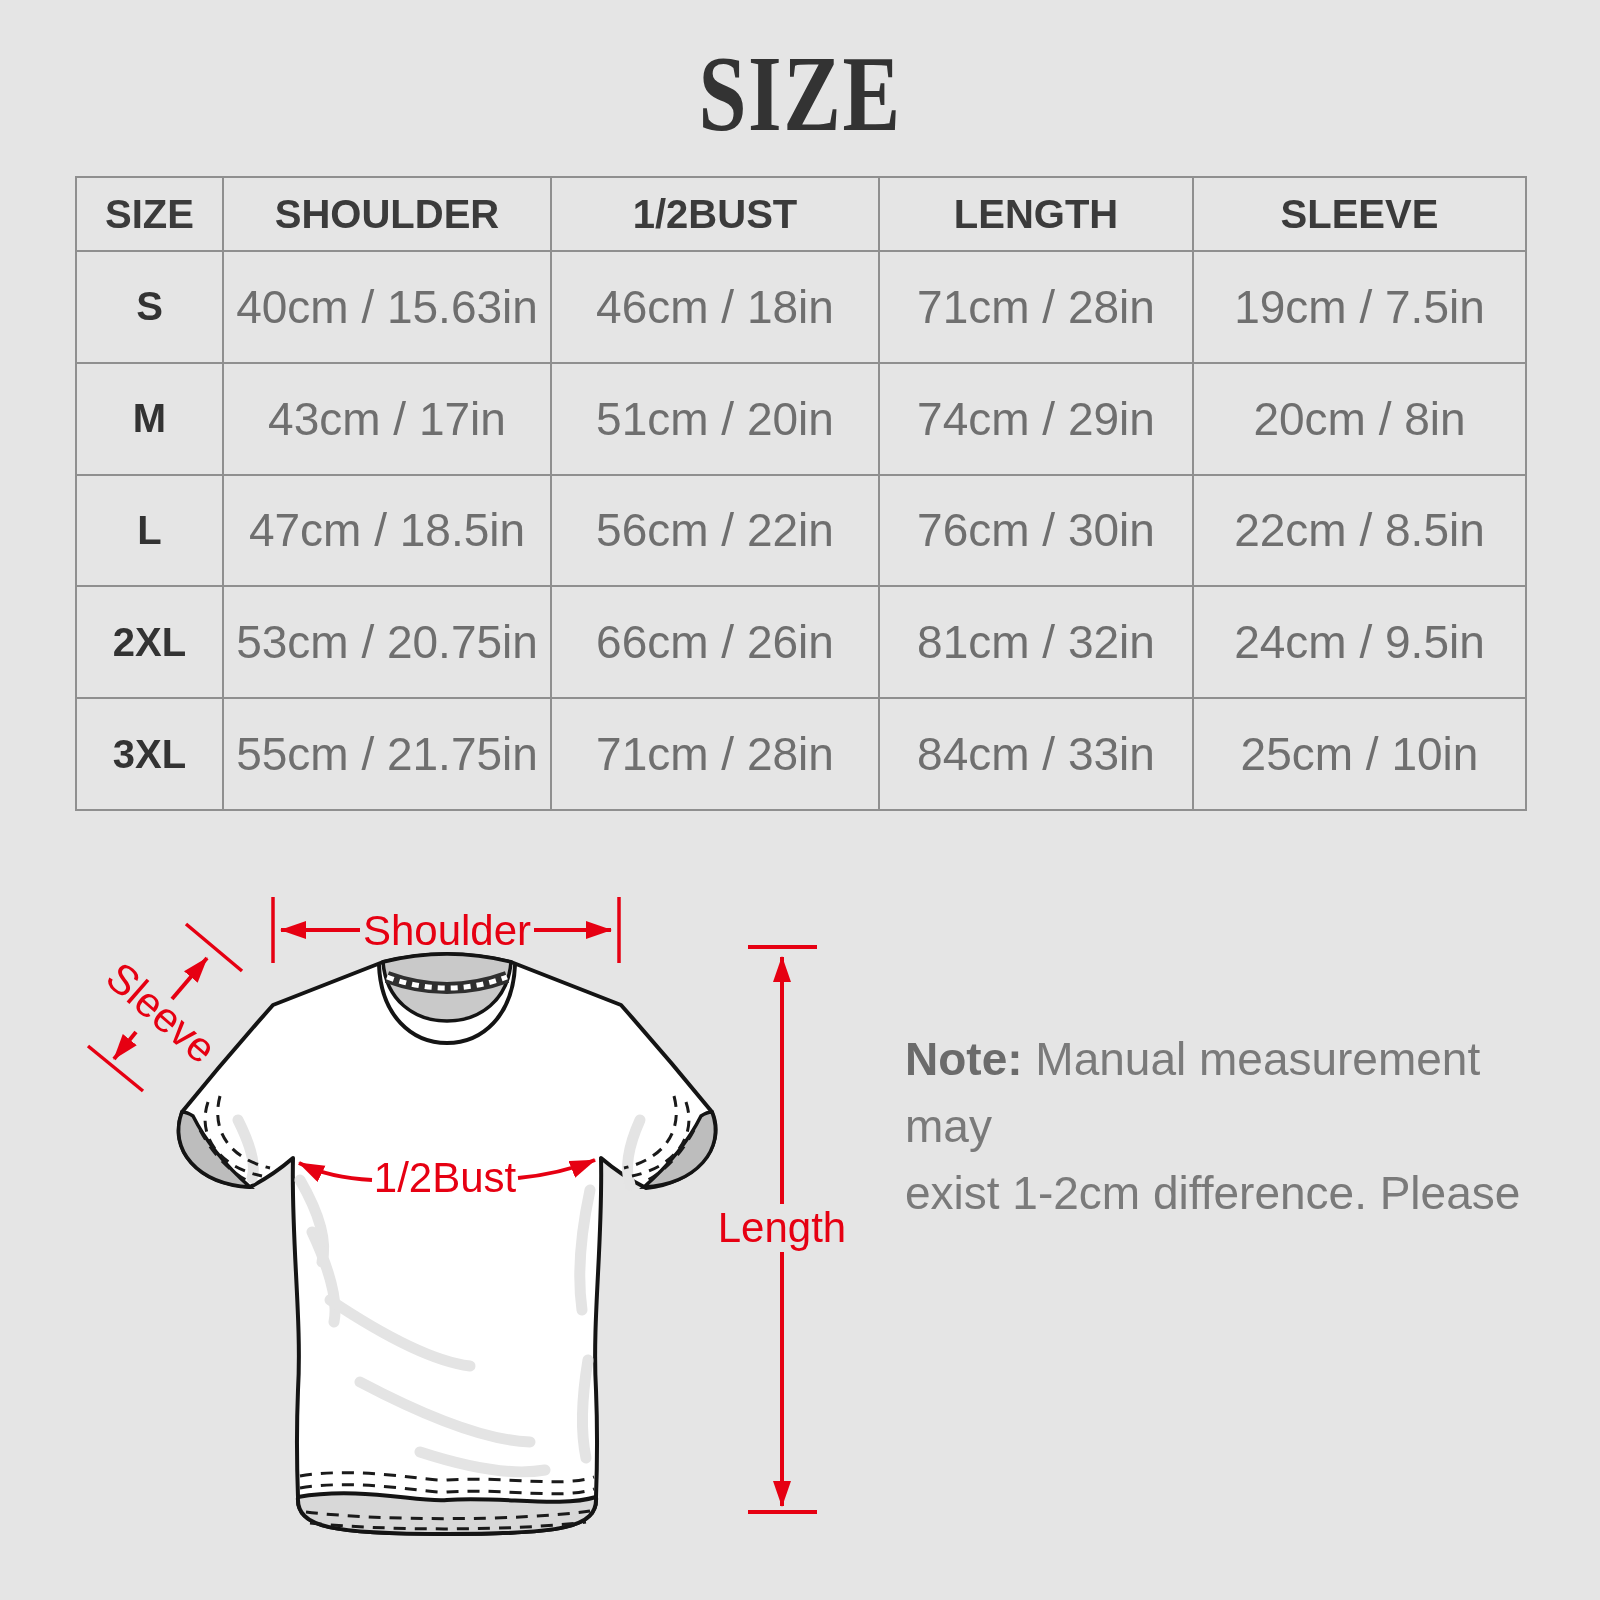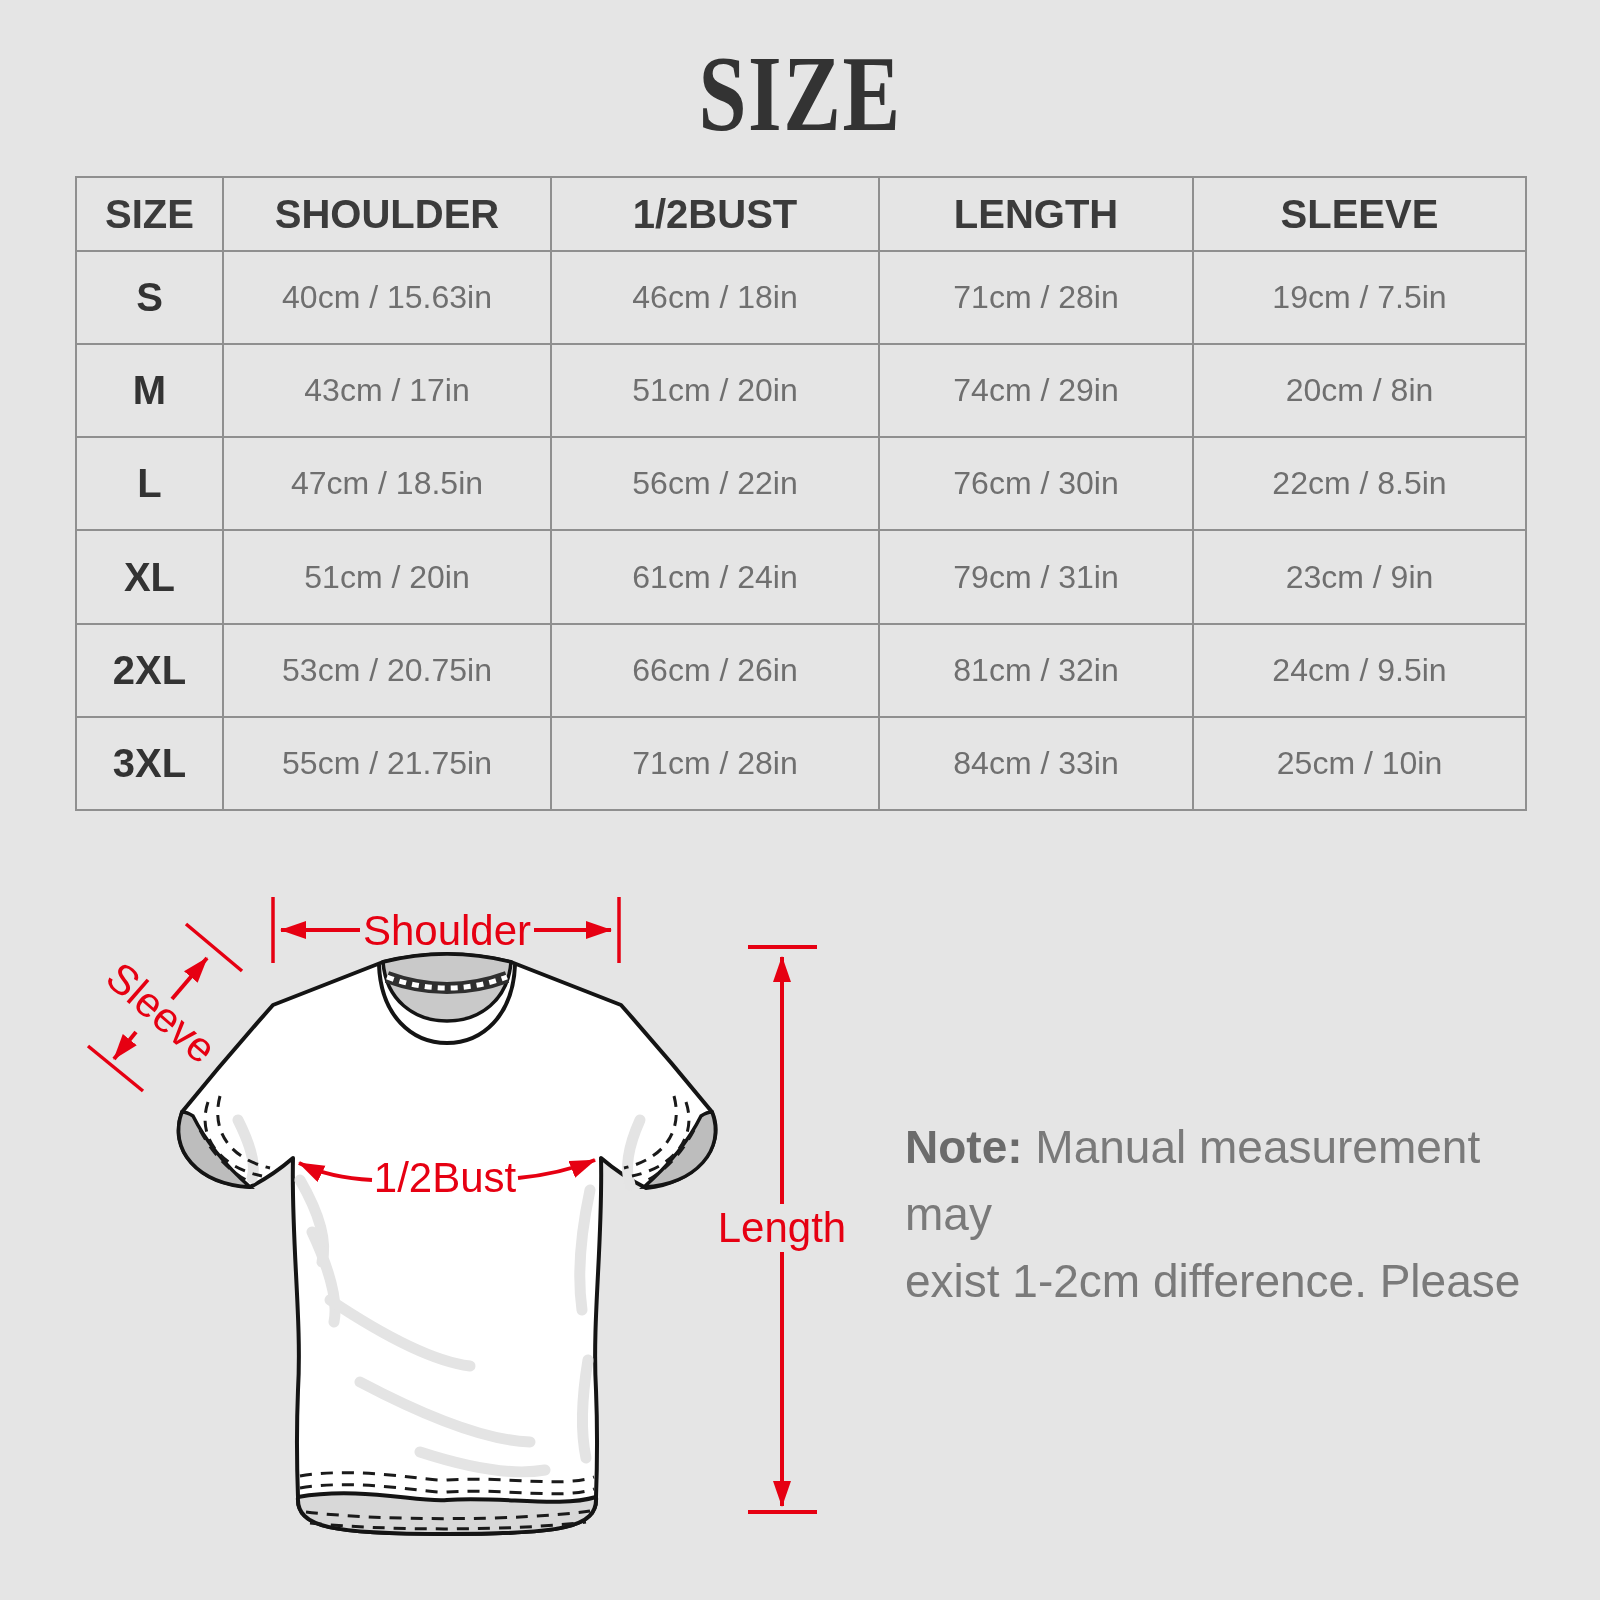--- a/index.html
+++ b/index.html
@@ -17,25 +17,25 @@
   }
   
   table.size-table{
     position:absolute;left:75px;top:176px;width:1450px;height:635px;
     border-collapse:collapse;table-layout:fixed;
   }
   .size-table td,.size-table th{
     border:2px solid #8f8f8f;text-align:center;vertical-align:middle;padding:0;
   }
   .size-table th{font-size:40px;font-weight:bold;color:#3b3b3b;height:72px;}
-  .size-table td{font-size:32px;color:#6f6f6f;height:70px;}
+  .size-table td{font-size:46px;color:#6f6f6f;height:70px;}
   .size-table td.size-col{font-weight:bold;color:#333333;font-size:40px;}
   
   .note{
-    position:absolute;left:905px;top:1114px;width:640px;
+    position:absolute;left:905px;top:1026px;width:640px;
     font-size:46px;line-height:67px;color:#7a7a7a;
   }
   .note .note-label{font-weight:bold;color:#6b6b6b;}
   
   svg#diagram{position:absolute;left:0;top:830px;}
   .red-label{fill:#e60012;font-family:"Liberation Sans","DejaVu Sans",sans-serif;font-size:42px;}
 </style>
 </head>
 <body>
 
@@ -76,27 +76,20 @@
         <td>51cm / 20in</td>
         <td>74cm / 29in</td>
         <td>20cm / 8in</td>
       </tr>
       <tr>
         <td class="size-col">L</td>
         <td>47cm / 18.5in</td>
         <td>56cm / 22in</td>
         <td>76cm / 30in</td>
         <td>22cm / 8.5in</td>
-      </tr>
-      <tr>
-        <td class="size-col">XL</td>
-        <td>51cm / 20in</td>
-        <td>61cm / 24in</td>
-        <td>79cm / 31in</td>
-        <td>23cm / 9in</td>
       </tr>
       <tr>
         <td class="size-col">2XL</td>
         <td>53cm / 20.75in</td>
         <td>66cm / 26in</td>
         <td>81cm / 32in</td>
         <td>24cm / 9.5in</td>
       </tr>
       <tr>
         <td class="size-col">3XL</td>

